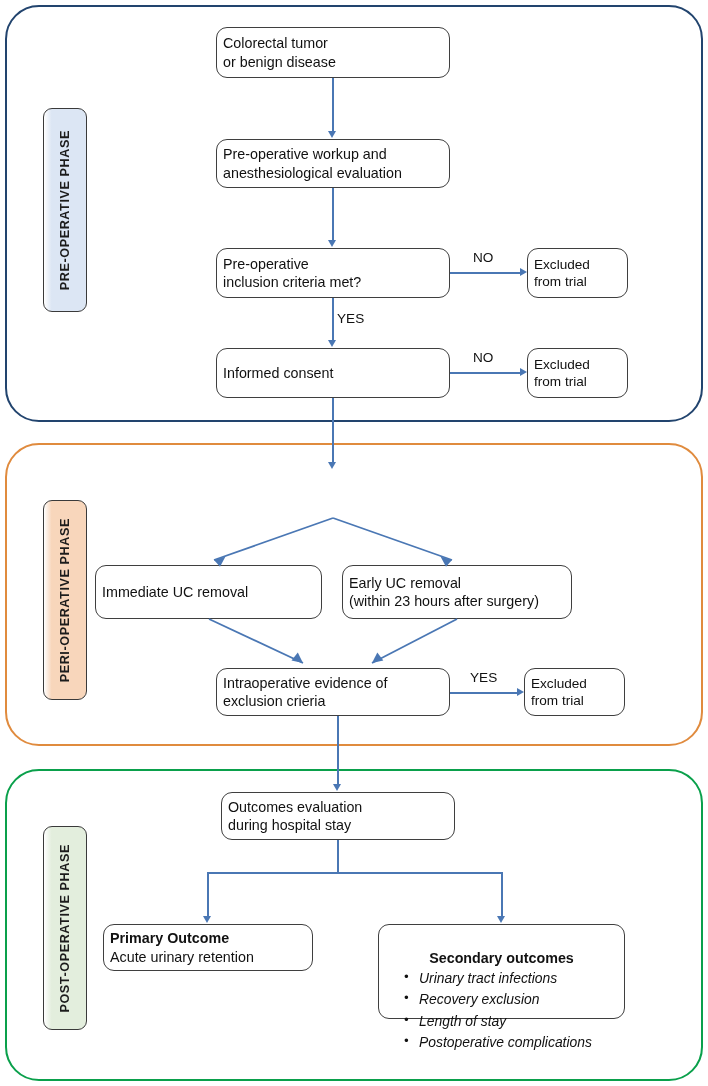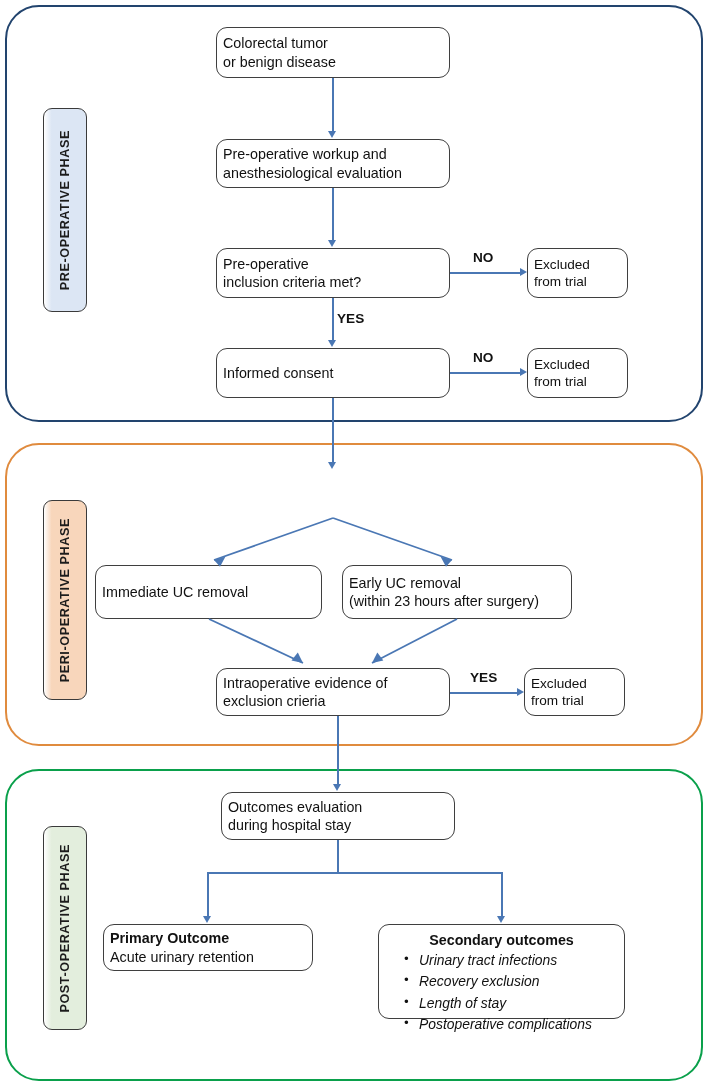--- a/index.html
+++ b/index.html
@@ -72,21 +72,21 @@
     color: #111111;
     padding: 2px 6px;
   }
   .node .ln { display: block; white-space: nowrap; }
   .node.small { font-size: 13.6px; }
 
   
   .node.listnode {
     align-items: stretch;
     justify-content: flex-start;
-    padding: 6px 10px 8px 10px;
+    padding: 24px 10px 8px 10px;
   }
   .node.listnode .hdr {
     font-weight: bold;
     text-align: center;
     font-size: 14.3px;
     margin-bottom: 1px;
   }
   .node.listnode ul {
     margin: 0;
     padding: 0 0 0 30px;
@@ -133,21 +133,20 @@
   }
   .diag {
     position: absolute;
     overflow: visible;
   }
   .edge-label {
     position: absolute;
     font-size: 13.6px;
     color: #111111;
     white-space: nowrap;
-    font-weight: bold;
   }
 </style>
 </head>
 <body>
 
 <div id="canvas">
 
   <div class="phase-box" id="phase-pre"></div>
   <div class="phase-box" id="phase-peri"></div>
   <div class="phase-box" id="phase-post"></div>

